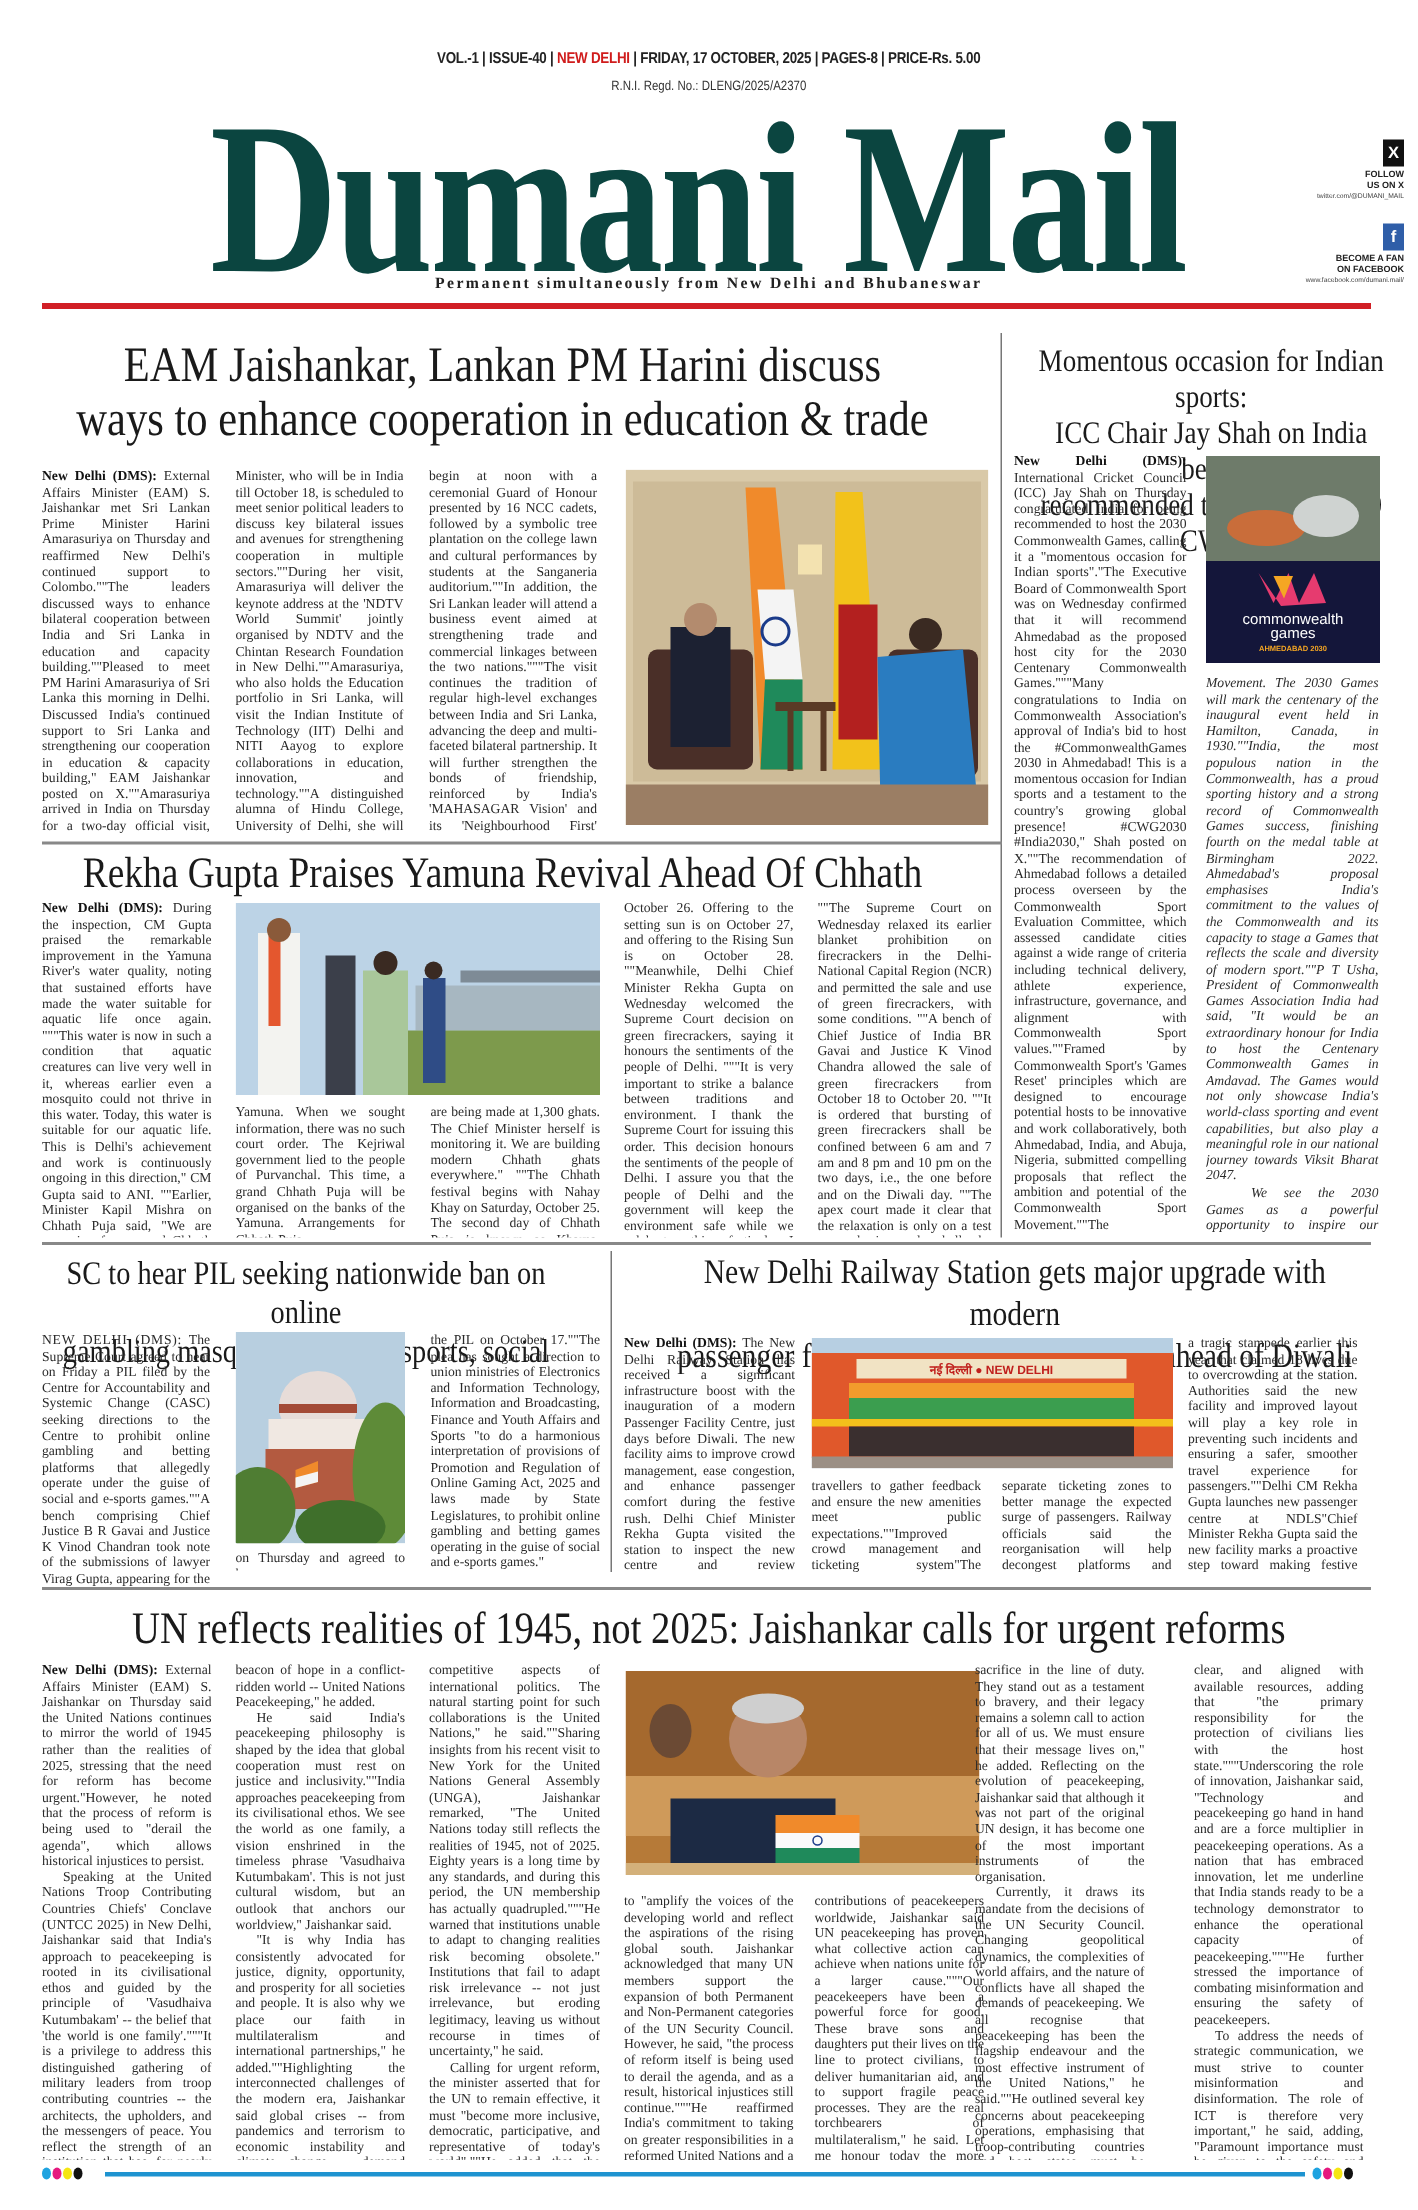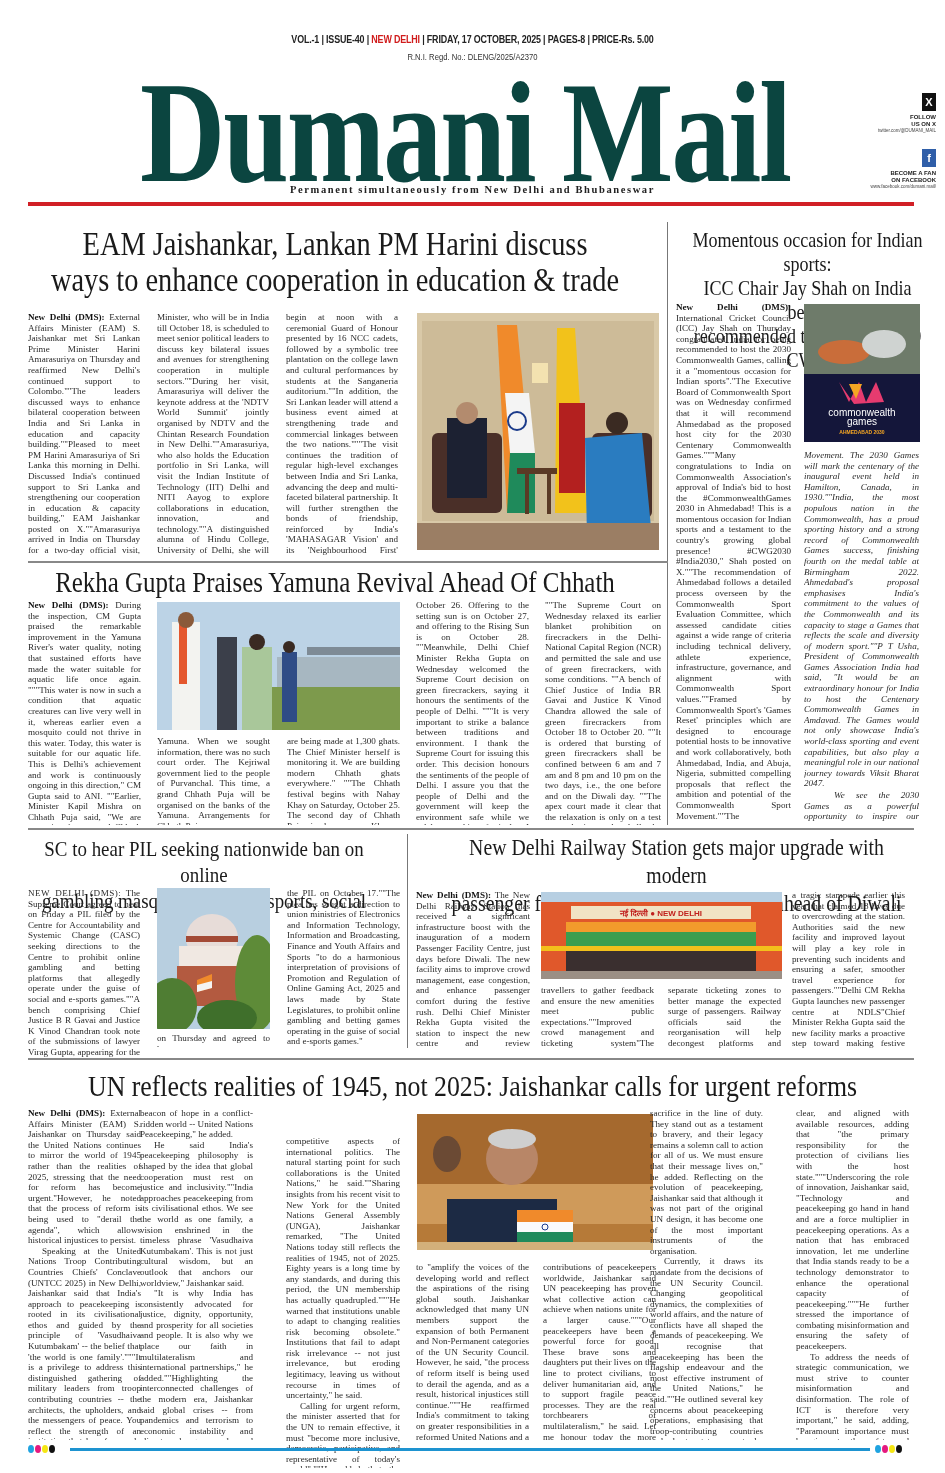--- a/index.html
+++ b/index.html
@@ -184,26 +184,26 @@
 <div class="col" style="top:985px; left:541px; width:113px; height:63px;">travellers to gather feedback and ensure the new amenities meet public expectations.""Improved crowd management and ticketing system"The upgraded station area has been divided into three</div>
 <div class="col" style="top:985px; left:668px; width:113px; height:63px;">separate ticketing zones to better manage the expected surge of passengers. Railway officials said the reorganisation will help decongest platforms and reduce overcrowding. The move follows</div>
 <div class="col" style="top:890px; left:792px; width:113px; height:158px;">a tragic stampede earlier this year that claimed 18 lives due to overcrowding at the station. Authorities said the new facility and improved layout will play a key role in preventing such incidents and ensuring a safer, smoother travel experience for passengers.""Delhi CM Rekha Gupta launches new passenger centre at NDLS"Chief Minister Rekha Gupta said the new facility marks a proactive step toward making festive travel safer and more comfortable.</div>
 
 <div class="hrule" style="top:1058px; left:28px; width:886px;"></div>
 <div class="hl" style="top:1068px; left:0; width:945px; font-size:30px; line-height:36px;">UN reflects realities of 1945, not 2025: Jaishankar calls for urgent reforms</div>
 <div class="col" style="top:1108px; left:28px; width:113px; height:332px;">
   <b>New Delhi (DMS):</b><span> External Affairs Minister (EAM) S. Jaishankar on Thursday said the United Nations continues to mirror the world of 1945 rather than the realities of 2025, stressing that the need for reform has become urgent."However, he noted that the process of reform is being used to "derail the agenda", which allows historical injustices to persist.</span>
   <span style="display:block; text-indent:14px;">Speaking at the United Nations Troop Contributing Countries Chiefs' Conclave (UNTCC 2025) in New Delhi, Jaishankar said that India's approach to peacekeeping is rooted in its civilisational ethos and guided by the principle of 'Vasudhaiva Kutumbakam' -- the belief that 'the world is one family'."""It is a privilege to address this distinguished gathering of military leaders from troop contributing countries -- the architects, the upholders, and the messengers of peace. You reflect the strength of an institution that has, for nearly eight decades, stood out as a</span>
 </div>
-<div class="col" style="top:1108px; left:140px; width:113px; height:332px;">
+<div class="col" style="top:1108px; left:157px; width:113px; height:332px;">
   <span>beacon of hope in a conflict-ridden world -- United Nations Peacekeeping," he added.</span>
   <span style="display:block; text-indent:14px;">He said India's peacekeeping philosophy is shaped by the idea that global cooperation must rest on justice and inclusivity.""India approaches peacekeeping from its civilisational ethos. We see the world as one family, a vision enshrined in the timeless phrase 'Vasudhaiva Kutumbakam'. This is not just cultural wisdom, but an outlook that anchors our worldview," Jaishankar said.</span>
   <span style="display:block; text-indent:14px;">"It is why India has consistently advocated for justice, dignity, opportunity, and prosperity for all societies and people. It is also why we place our faith in multilateralism and international partnerships," he added.""Highlighting the interconnected challenges of the modern era, Jaishankar said global crises -- from pandemics and terrorism to economic instability and climate change -- demand cooperative rather than competitive responses.""Our responses must transcend the</span>
 </div>
-<div class="col" style="top:1136px; left:286px; width:114px; height:332px;">
+<div class="col" style="top:1108px; left:286px; width:114px; height:332px;">
   <span>competitive aspects of international politics. The natural starting point for such collaborations is the United Nations," he said.""Sharing insights from his recent visit to New York for the United Nations General Assembly (UNGA), Jaishankar remarked, "The United Nations today still reflects the realities of 1945, not of 2025. Eighty years is a long time by any standards, and during this period, the UN membership has actually quadrupled."""He warned that institutions unable to adapt to changing realities risk becoming obsolete." Institutions that fail to adapt risk irrelevance -- not just irrelevance, but eroding legitimacy, leaving us without recourse in times of uncertainty," he said.</span>
   <span style="display:block; text-indent:14px;">Calling for urgent reform, the minister asserted that for the UN to remain effective, it must "become more inclusive, democratic, participative, and representative of today's world".""He added that the UN's credibility depends on its ability</span>
 </div>
 <div class="photo" style="top:1114px; left:417px; width:236px; height:136px;">
   <svg width="236" height="136" viewBox="0 0 236 136">
     <rect width="236" height="136" fill="#b67a38"></rect>
     <rect x="0" y="0" width="236" height="70" fill="#a5692e"></rect>
     <ellipse cx="30" cy="40" rx="14" ry="18" fill="#6b4a34"></ellipse>
     <rect x="0" y="70" width="236" height="40" fill="#cf9a5a"></rect>
     <rect x="30" y="85" width="110" height="45" fill="#1c2a44"></rect>

